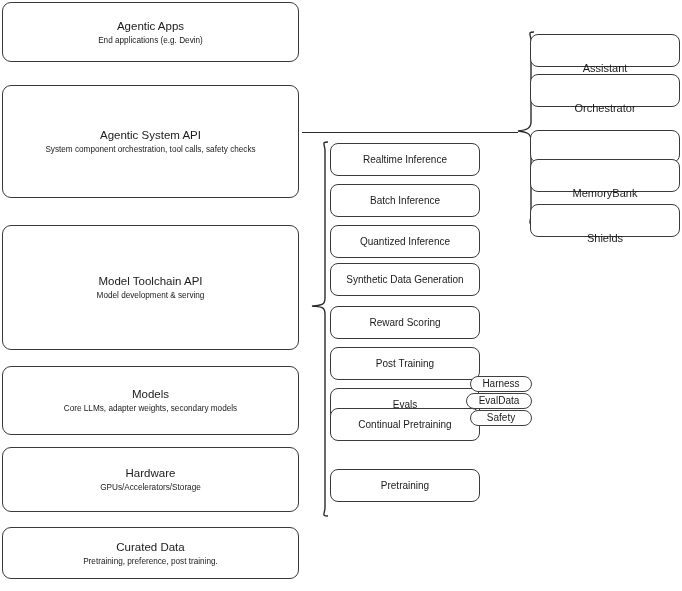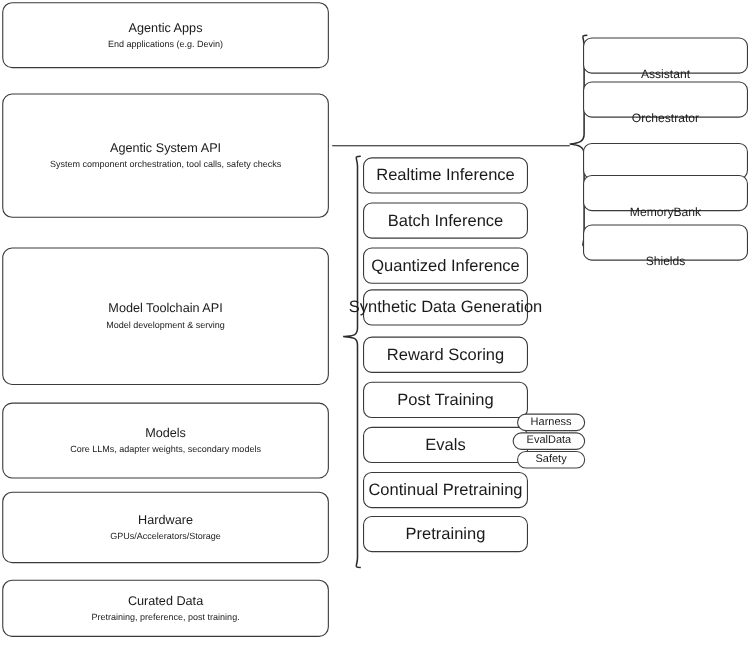--- a/index.html
+++ b/index.html
@@ -55,21 +55,21 @@
   }
 
   
   .mid-node {
     left: 330px;
     width: 150px;
     height: 33px;
     border-radius: 8px;
   }
   .mid-node .title {
-    font-size: 15px;
+    font-size: 10px;
   }
 
   
   .right-node {
     left: 530px;
     width: 150px;
     height: 33px;
     border-radius: 8px;
   }
   .right-node .title {
@@ -177,21 +177,21 @@
   </div>
   <div class="node mid-node" style="top:306px;">
     <div class="title">Reward Scoring</div>
   </div>
   <div class="node mid-node" style="top:347px;">
     <div class="title">Post Training</div>
   </div>
   <div class="node mid-node" style="top:388px;">
     <div class="title">Evals</div>
   </div>
-  <div class="node mid-node" style="top:429px;justify-content:center;">
+  <div class="node mid-node" style="top:408px;justify-content:center;">
     <div class="title">Continual Pretraining</div>
   </div>
   <div class="node mid-node" style="top:469px;">
     <div class="title">Pretraining</div>
   </div>
 
   <div class="pill" style="left:470px; top:376px; width:62px;">
     <span>Harness</span>
   </div>
   <div class="pill" style="left:466px; top:393px; width:66px;">

